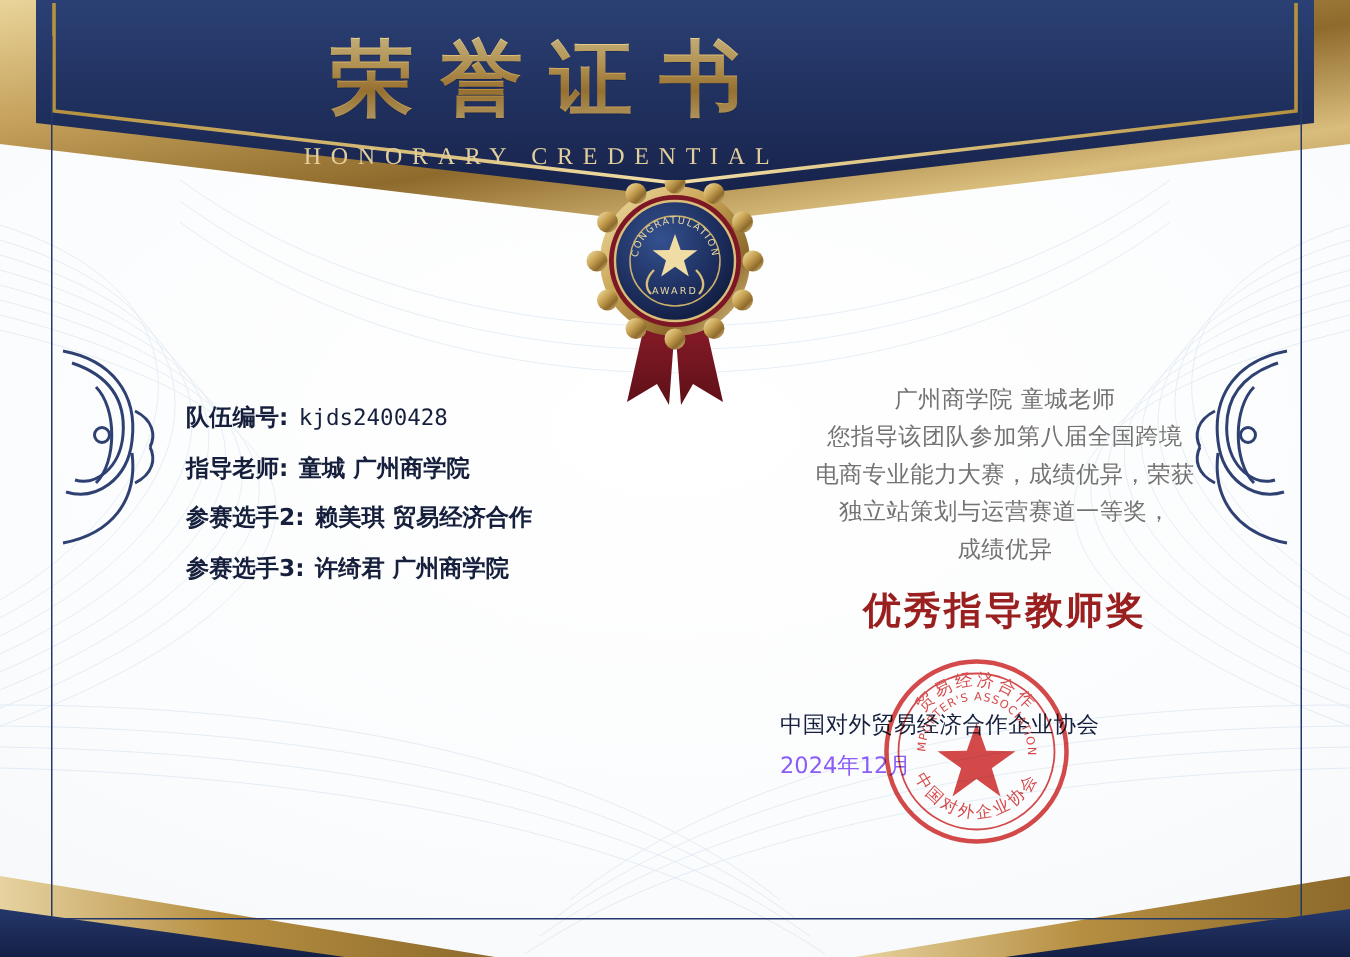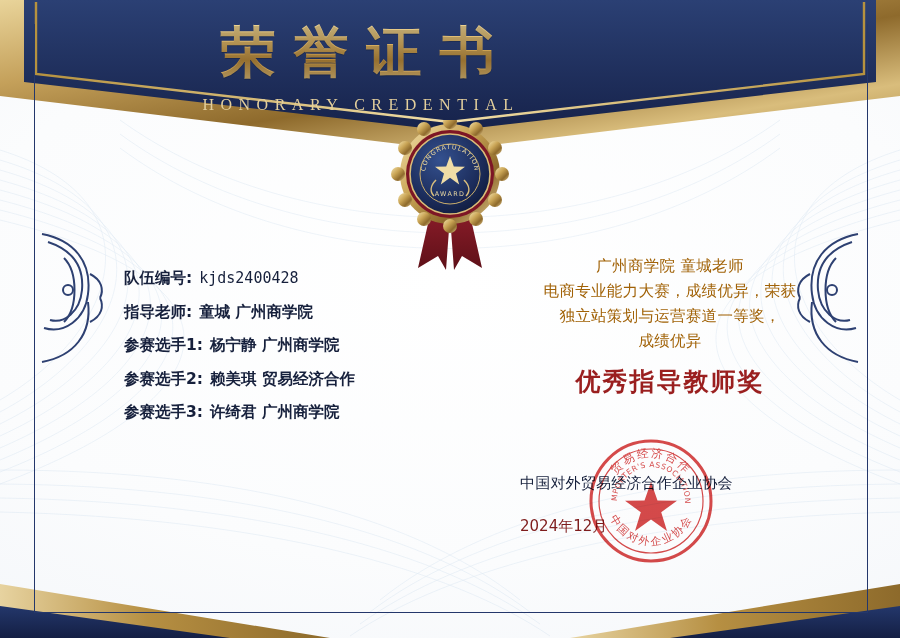--- a/index.html
+++ b/index.html
@@ -127,21 +127,21 @@
   .body-block {
     position: absolute;
     left: 520px; top: 254px;
     width: 300px;
     text-align: center;
     z-index: 6;
   }
   .body-line {
     font-family: "DejaVu Sans", "Liberation Sans", sans-serif;
     font-size: 15.5px;
-    color: #a16207;
+    color: #737373;
     line-height: 25px;
     letter-spacing: .3px;
   }
   .award-name {
     margin-top: 11px;
     font-family: "DejaVu Serif", "Liberation Serif", serif;
     font-size: 25px;
     font-weight: 700;
     color: #9a1f1f;
     letter-spacing: 2px;
@@ -155,24 +155,24 @@
     text-align: left;
     z-index: 6;
   }
   .issuer {
     font-family: "DejaVu Sans", "Liberation Sans", sans-serif;
     font-size: 15px;
     color: #16203c;
     letter-spacing: .2px;
   }
   .issue-date {
-    margin-top: 24px;
+    margin-top: 8px;
     font-family: "DejaVu Sans", "Liberation Sans", sans-serif;
     font-size: 15px;
-    color: #7f1d1d;
+    color: #8b5cf6;
   }
 
   
   .stamp {
     position: absolute;
     left: 588px; top: 438px;
     width: 126px; height: 126px;
     z-index: 8;
     opacity: .82;
     mix-blend-mode: multiply;
@@ -351,35 +351,32 @@
   <div class="info">
     <div class="info-row">
       <span class="info-label">队伍编号:</span>
       <span class="info-value mono">kjds2400428</span>
     </div>
     <div class="info-row">
       <span class="info-label">指导老师:</span>
       <span class="info-value">童城 广州商学院</span>
     </div>
     <div class="info-row">
-      <span class="info-label">参赛选手1:</span>
-      <span class="info-value">杨宁静 广州商学院</span>
-    </div>
-    <div class="info-row">
       <span class="info-label">参赛选手2:</span>
       <span class="info-value">赖美琪 贸易经济合作</span>
     </div>
     <div class="info-row">
       <span class="info-label">参赛选手3:</span>
       <span class="info-value">许绮君 广州商学院</span>
     </div>
   </div>
 
   <div class="body-block">
     <div class="body-line">广州商学院  童城老师</div>
+    <div class="body-line">您指导该团队参加第八届全国跨境</div>
     <div class="body-line">电商专业能力大赛，成绩优异，荣获</div>
     <div class="body-line">独立站策划与运营赛道一等奖，</div>
     <div class="body-line">成绩优异</div>
     <div class="award-name">优秀指导教师奖</div>
   </div>
 
   <div class="issuer-block">
     <div class="issuer">中国对外贸易经济合作企业协会</div>
     <div class="issue-date">2024年12月</div>
   </div>

